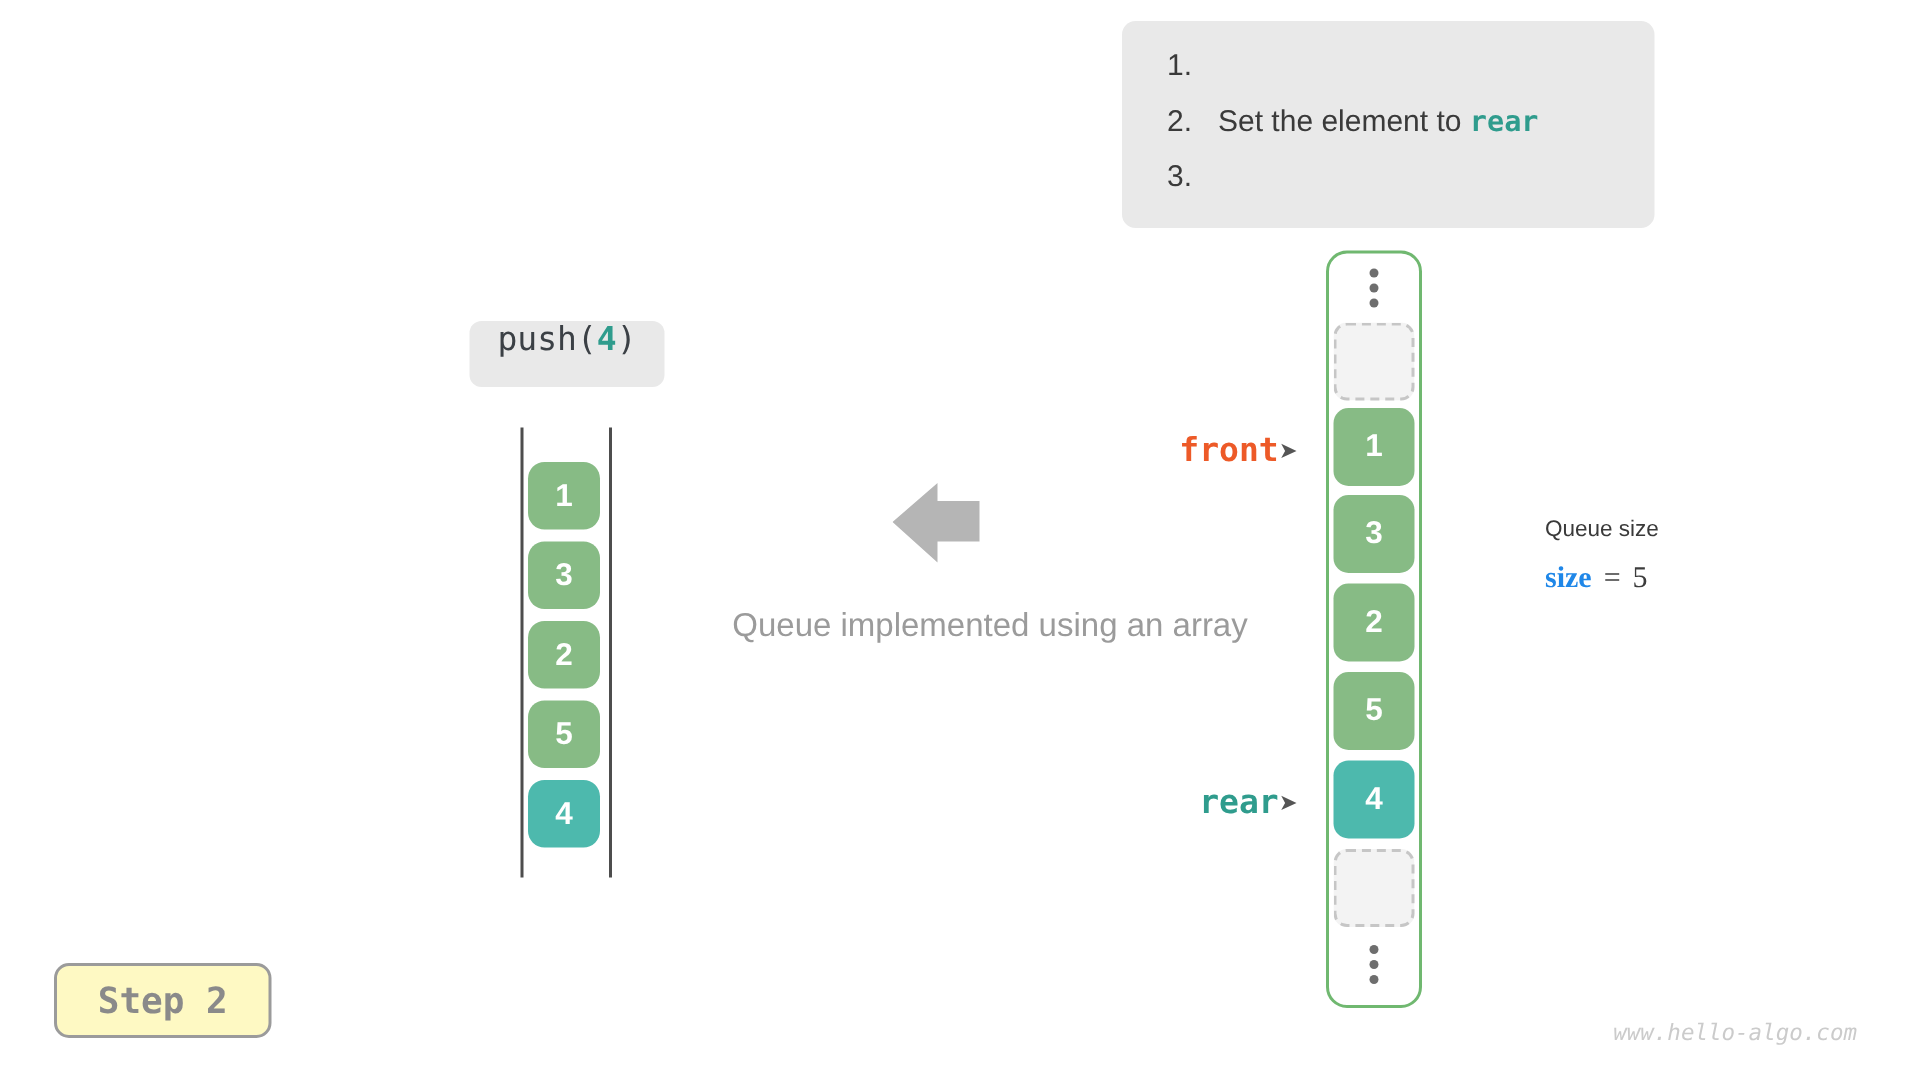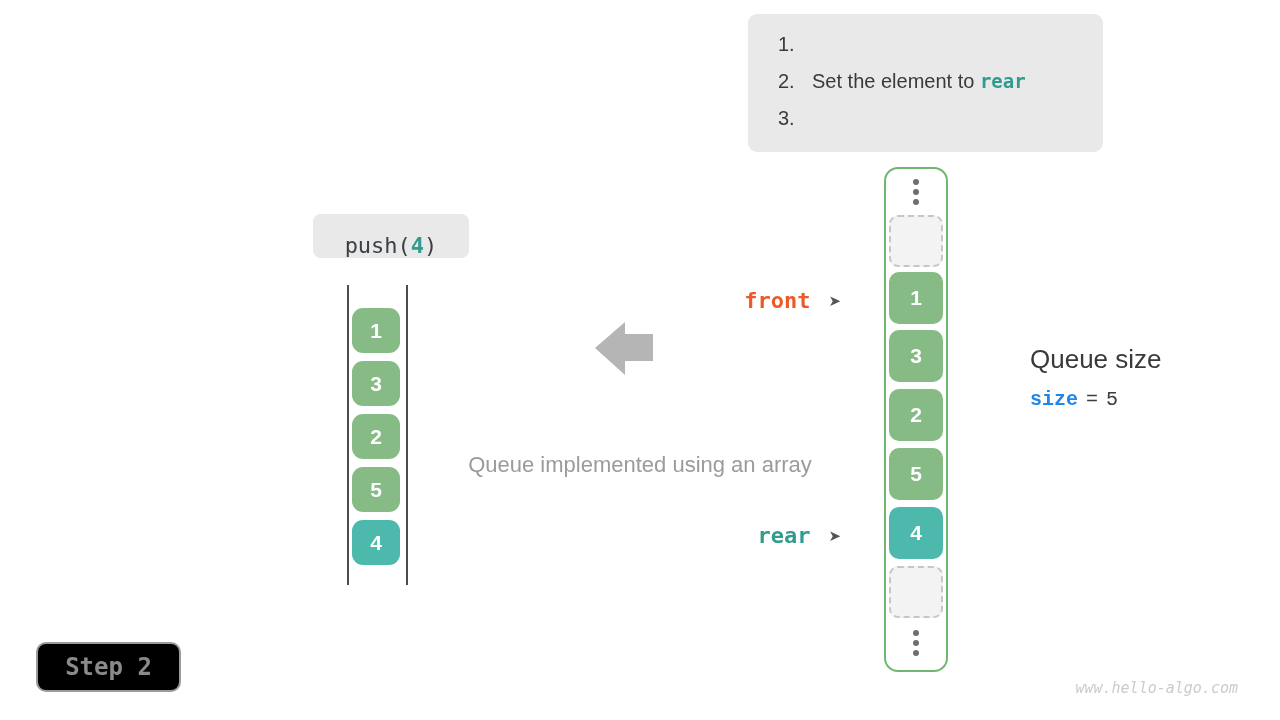--- a/index.html
+++ b/index.html
@@ -18,23 +18,23 @@
     display:flex;flex-direction:column;gap:10px;
   }
   .instruction-row{display:flex;align-items:baseline;height:27px;font-size:20px;color:#3a3a3a;}
   .instruction-num{width:34px;flex:0 0 34px;}
   .tok{font-family:"DejaVu Sans Mono", monospace;font-weight:bold;font-size:19px;}
   .tok-teal{color:#2f9c8d;}
   .tok-blue{color:#1f87e8;}
 
   
   .push-label{
-    position:absolute;left:313px;top:214px;width:156px;height:44px;
+    position:absolute;left:313px;top:214px;width:130px;height:44px;
     background:#e9e9e9;border-radius:8px;
-    display:flex;align-items:flex-end;justify-content:center;
+    display:flex;align-items:flex-start;justify-content:center;
     font-family:"DejaVu Sans Mono", monospace;font-size:22px;color:#3b4045;
   }
   .push-label .tok{font-size:22px;}
 
   
   .rail{position:absolute;width:2px;height:300px;top:285px;background:#4d4d4d;}
   .rail-left{left:347px;}
   .rail-right{left:406px;}
   .left-stack{
     position:absolute;left:352px;top:308px;
@@ -44,22 +44,22 @@
     width:48px;height:45px;border-radius:11px;
     display:flex;align-items:center;justify-content:center;
     color:#ffffff;font-size:21px;font-weight:bold;
   }
   .variant-green{background:#87bb85;}
   .variant-teal{background:#4db9ad;}
 
   
   .big-arrow{position:absolute;left:595px;top:322px;}
   .caption{
-    position:absolute;left:440px;top:404px;width:400px;
-    text-align:center;color:#9b9b9b;font-size:22px;margin-top:48px;
+    position:absolute;left:460px;top:404px;width:400px;
+    text-align:center;color:#9b9b9b;font-size:22px;
   }
 
   
   .array-box{
     position:absolute;left:884px;top:167px;width:60px;height:501px;
     border:2px solid #70b870;border-radius:14px;background:#ffffff;
   }
   .array-box .acell{
     position:absolute;left:3px;width:54px;height:52px;border-radius:10px;
     display:flex;align-items:center;justify-content:center;
@@ -69,44 +69,44 @@
     background:#f3f3f3;border:2px dashed #c6c6c6;border-radius:9px;
   }
   .dots{
     position:absolute;left:0;width:60px;display:flex;flex-direction:column;
     align-items:center;gap:4px;
   }
   .dots i{width:6px;height:6px;border-radius:50%;background:#6e6e6e;display:block;}
 
   
   .pointer{
-    position:absolute;width:105px;height:26px;left:736px;
-    display:flex;align-items:center;justify-content:flex-end;gap:18px;
+    position:absolute;width:105px;height:26px;left:760px;
+    display:flex;align-items:center;justify-content:flex-end;gap:0;
   }
   .pointer .plabel{
     font-family:"DejaVu Sans Mono", monospace;font-weight:bold;font-size:22px;
   }
   .pointer-front .plabel{color:#ed5a28;}
   .pointer-rear .plabel{color:#2f9c8d;}
   .pointer .parrow{color:#555555;font-size:15px;line-height:1;}
   .pointer-front{top:287px;}
   .pointer-rear{top:522px;}
 
   
   .queue-size{position:absolute;left:1030px;top:344px;}
-  .queue-size .qs-title{font-size:26px;color:#3a3a3a;text-align:right;}
+  .queue-size .qs-title{font-size:15px;color:#3a3a3a;}
   .queue-size .qs-line{margin-top:13px;font-size:20px;color:#3c3c3c;
-    font-family:Liberation Mono, monospace;}
+    font-family:Liberation Serif, serif;}
   .queue-size .qs-var{font-weight:bold;color:#1f87e8;}
   .queue-size .qs-eq{margin:0 8px;}
 
   
   .step-badge{
     position:absolute;left:36px;top:642px;width:145px;height:50px;
-    background:#000000;border:2px solid #9b9b9b;border-radius:10px;
+    background:#fef9c3;border:2px solid #9b9b9b;border-radius:10px;
     box-sizing:border-box;
     display:flex;align-items:center;justify-content:center;
     font-family:"DejaVu Sans Mono", monospace;font-weight:bold;
     font-size:24px;color:#8a8a8a;
   }
 
   
   .watermark{
     position:absolute;right:42px;top:679px;
     font-family:"DejaVu Sans Mono", monospace;font-size:15px;color:#cbcbcb;font-style:italic;

